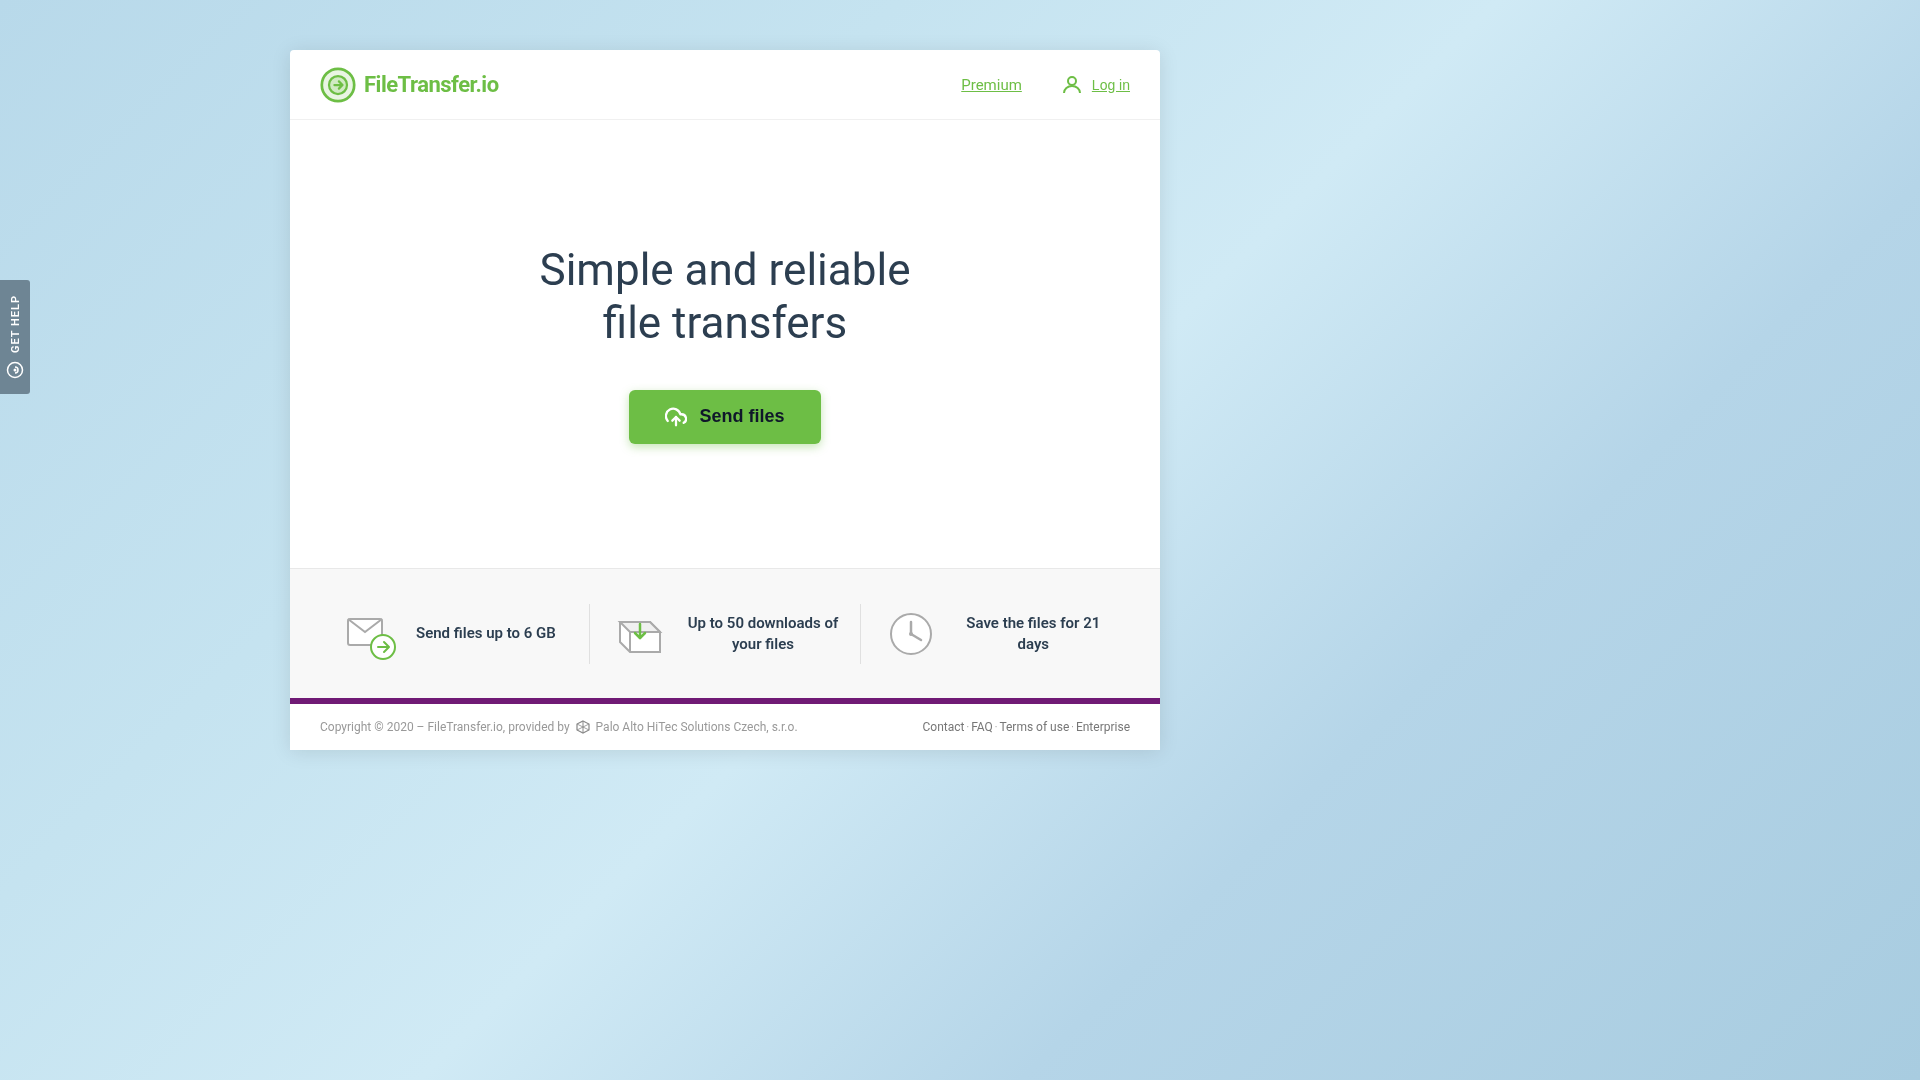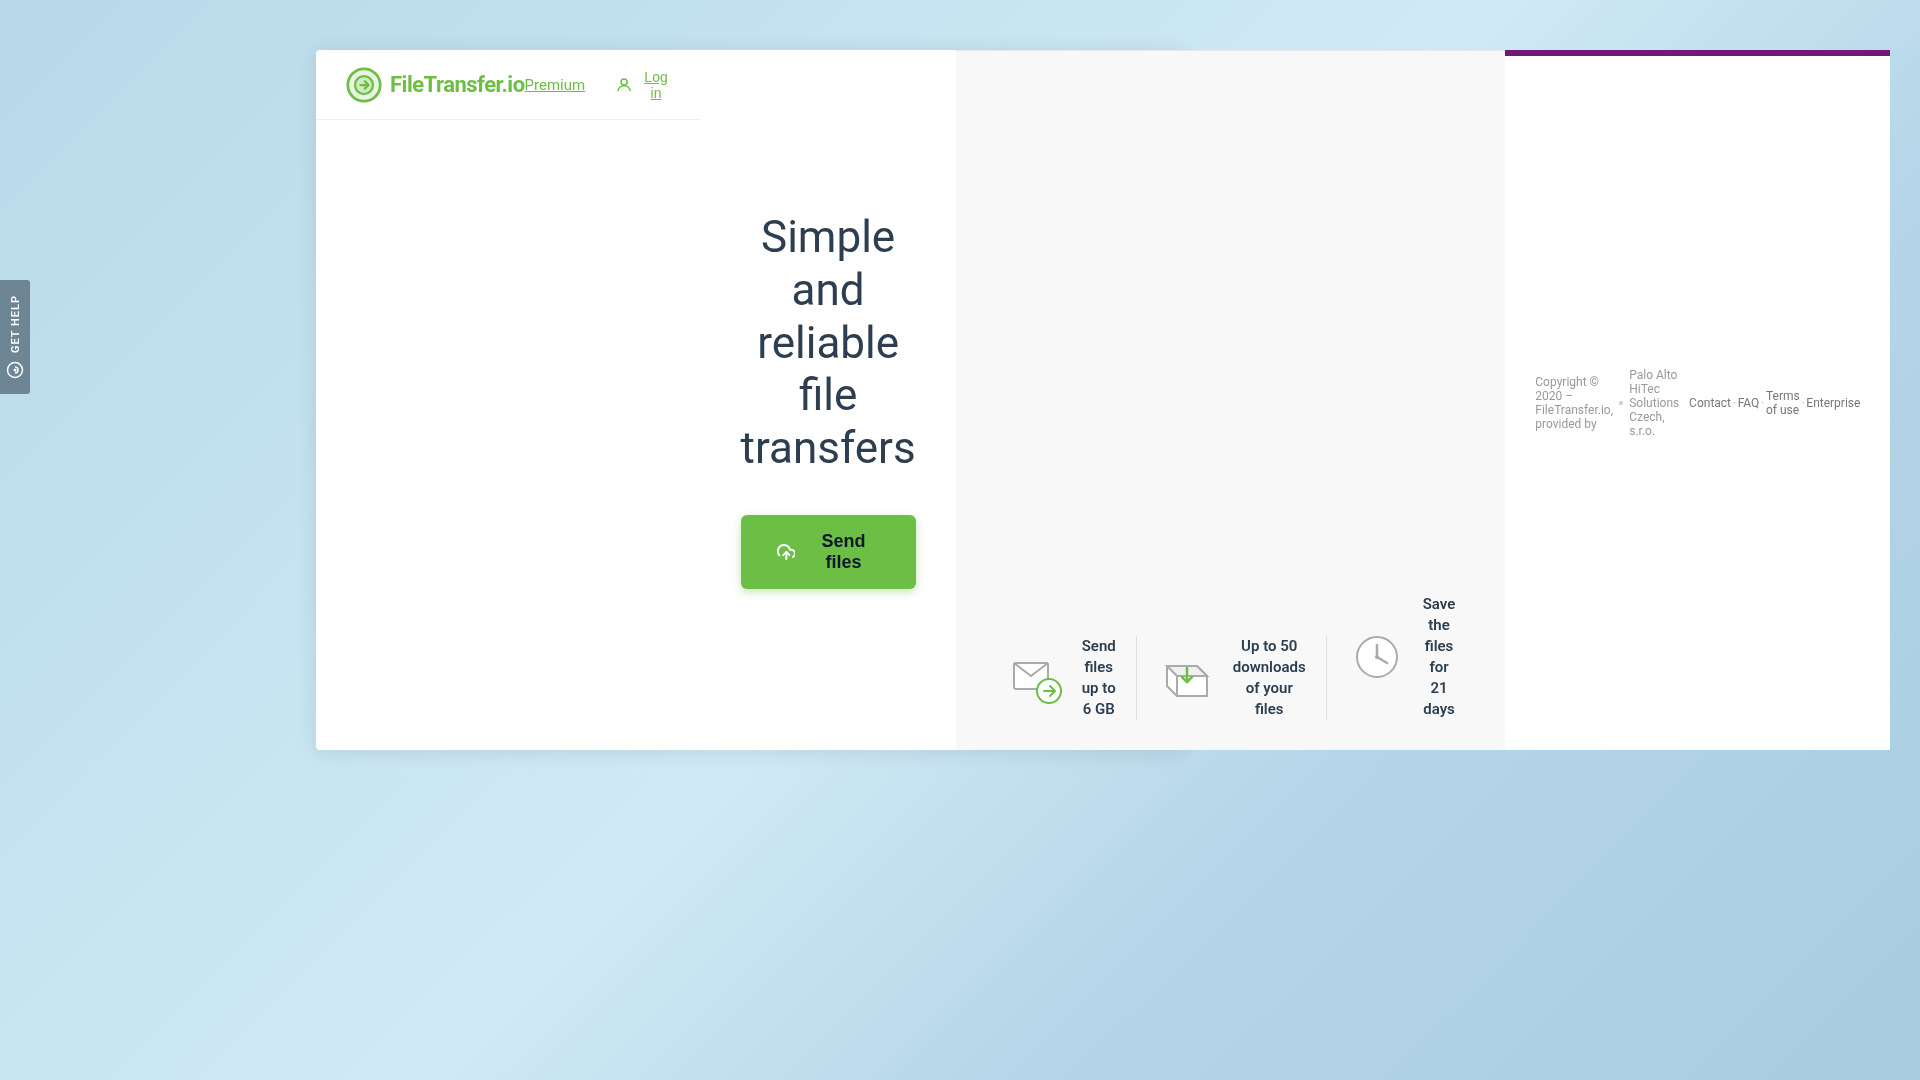--- a/index.html
+++ b/index.html
@@ -17,21 +17,21 @@
     .main-container {
       position: absolute;
       left: 290px;
       top: 50px;
       width: 870px;
       height: 700px;
       background: #ffffff;
       border-radius: 4px;
       box-shadow: 0 2px 20px rgba(0,0,0,0.1);
       display: flex;
-      margin-left: 26px;
+      flex-direction: column;
     }
 
     
     .header {
       display: flex;
       align-items: center;
       justify-content: space-between;
       padding: 20px 30px;
       border-bottom: 1px solid #f0f0f0;
       height: 70px;
@@ -55,21 +55,21 @@
       letter-spacing: -0.5px;
     }
 
     .logo-text span {
       color: #6dbe45;
     }
 
     .header-nav {
       display: flex;
       align-items: center;
-      gap: 30px;
+      gap: 38px;
     }
 
     .premium-link {
       color: #6dbe45;
       text-decoration: underline;
       font-size: 15px;
       cursor: pointer;
     }
 
     .login-btn {
@@ -127,21 +127,21 @@
       width: 22px;
       height: 22px;
     }
 
     
     .features-section {
       background: #f8f8f8;
       border-top: 1px solid #e8e8e8;
       padding: 30px;
       display: flex;
-      align-items: flex-end;
+      align-items: center;
       justify-content: space-around;
       min-height: 130px;
     }
 
     .feature-item {
       display: flex;
       align-items: center;
       gap: 16px;
       flex: 1;
       padding: 0 20px;

